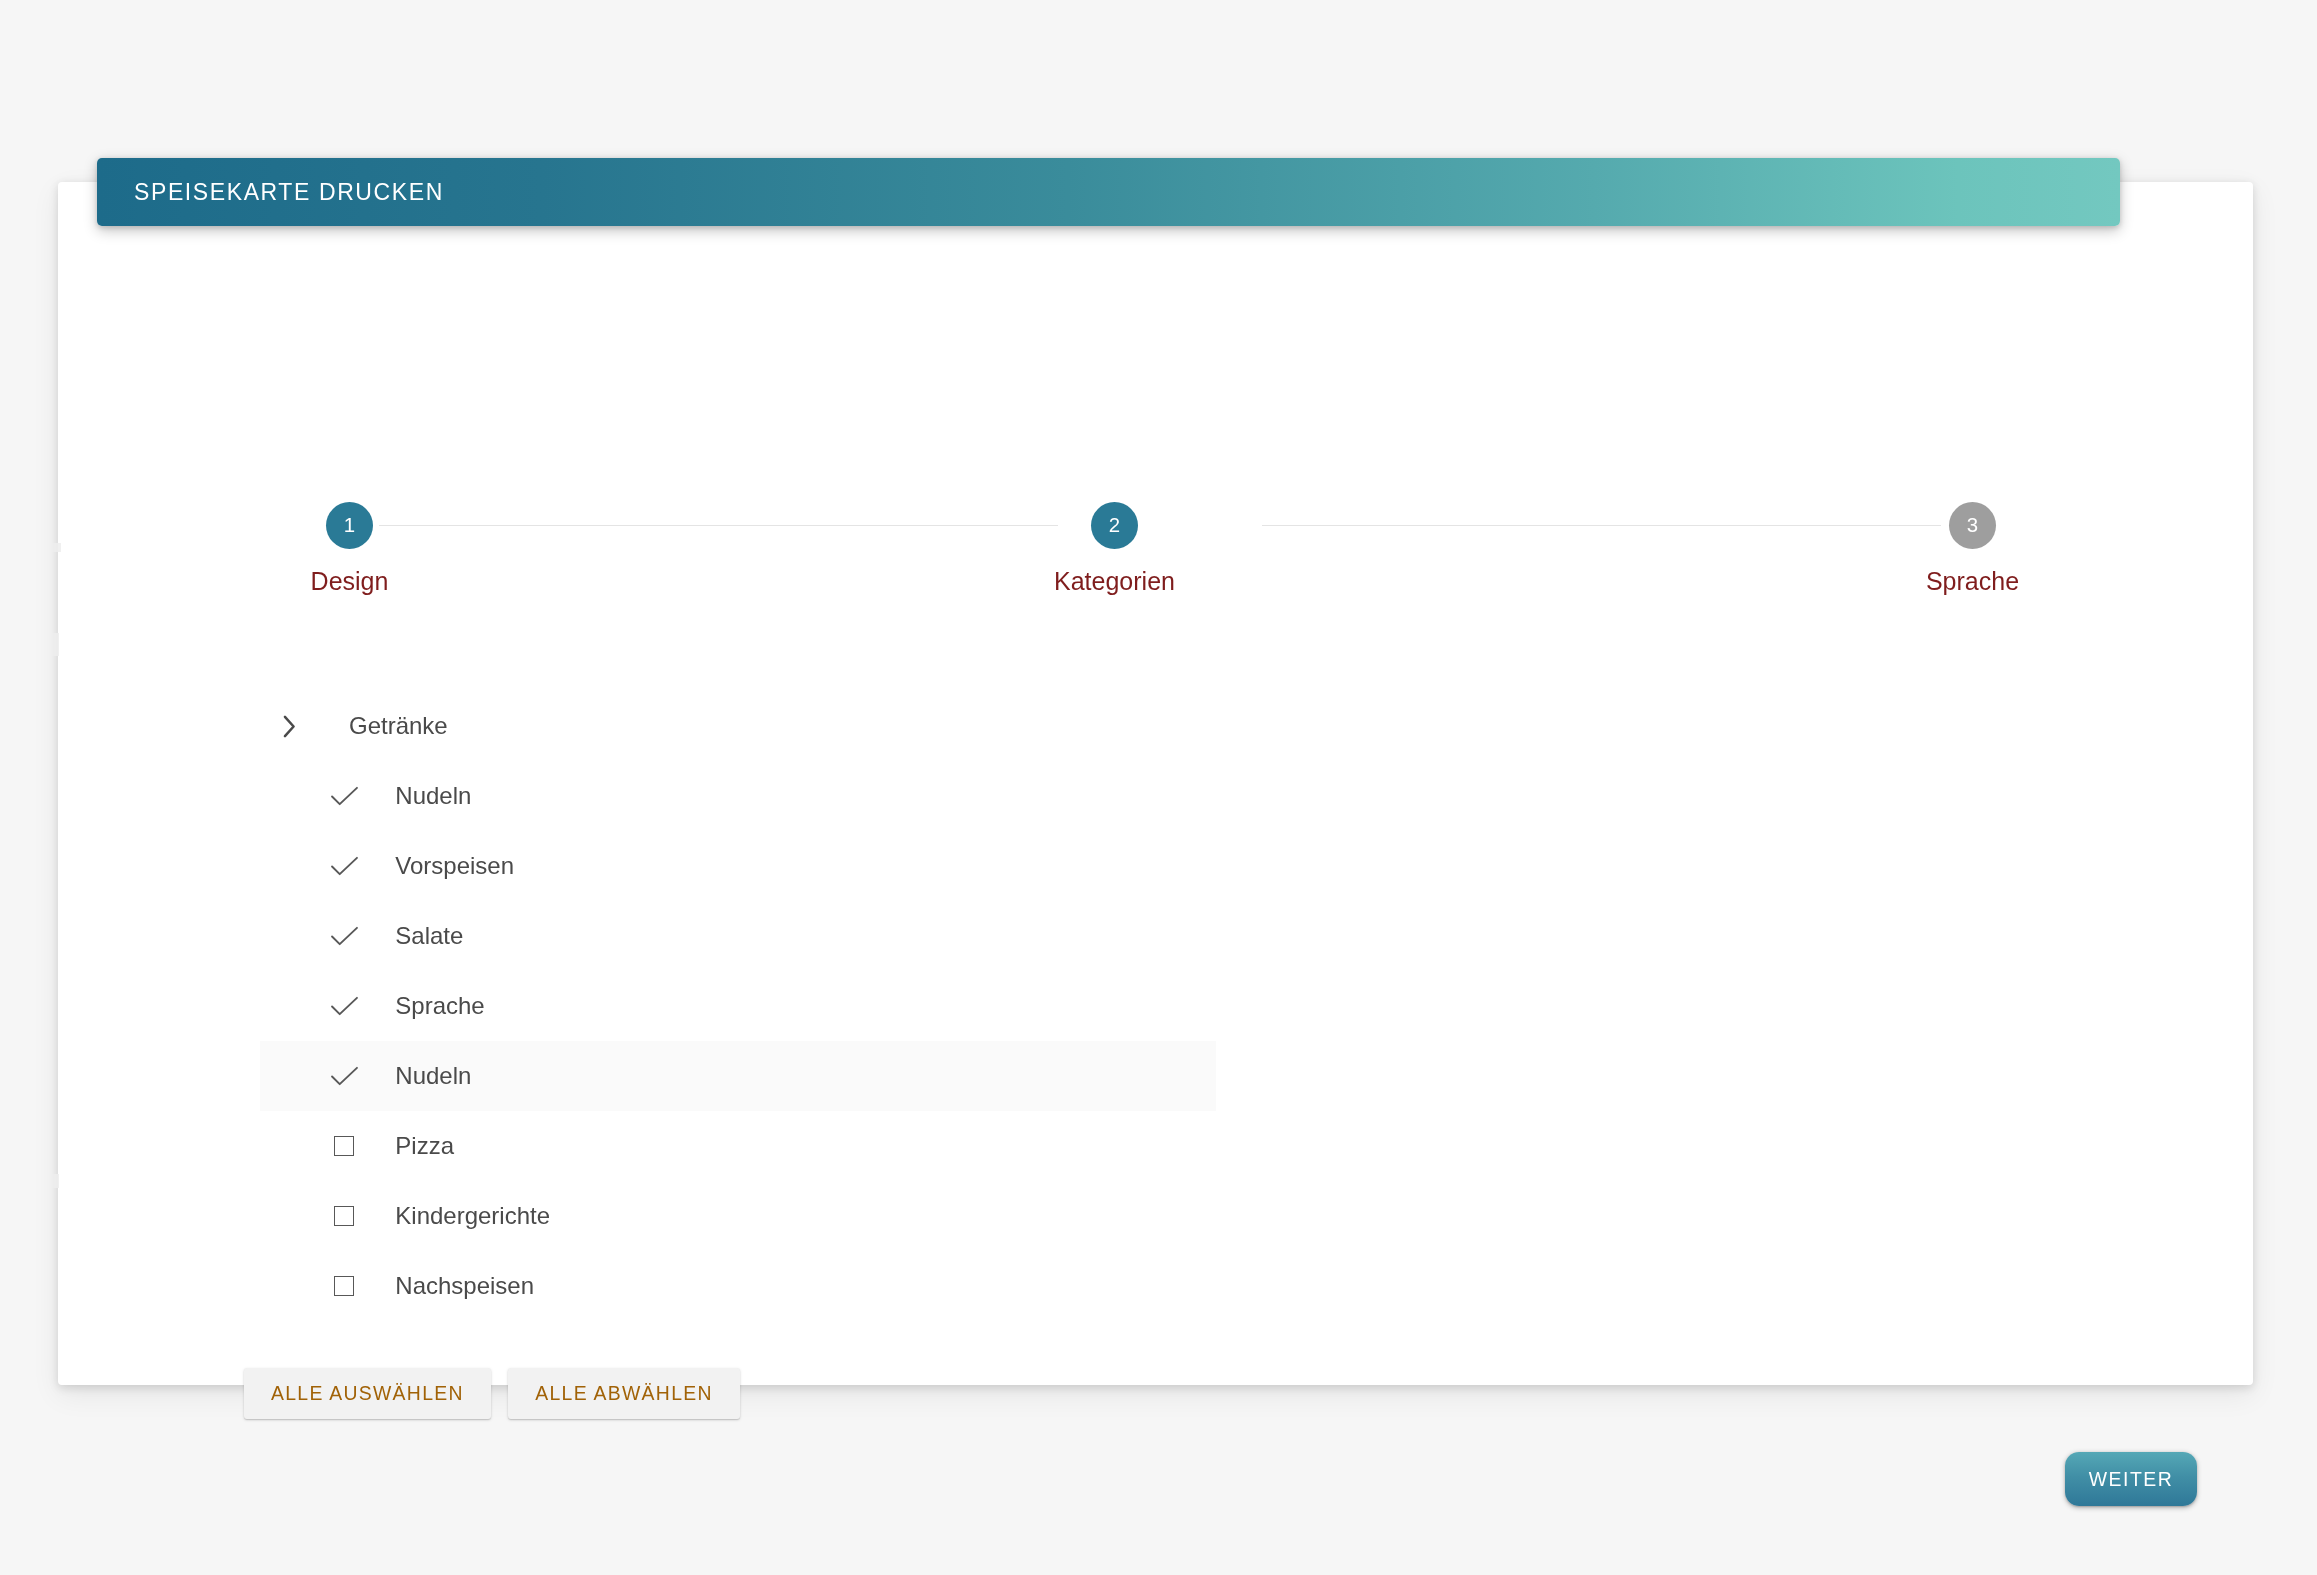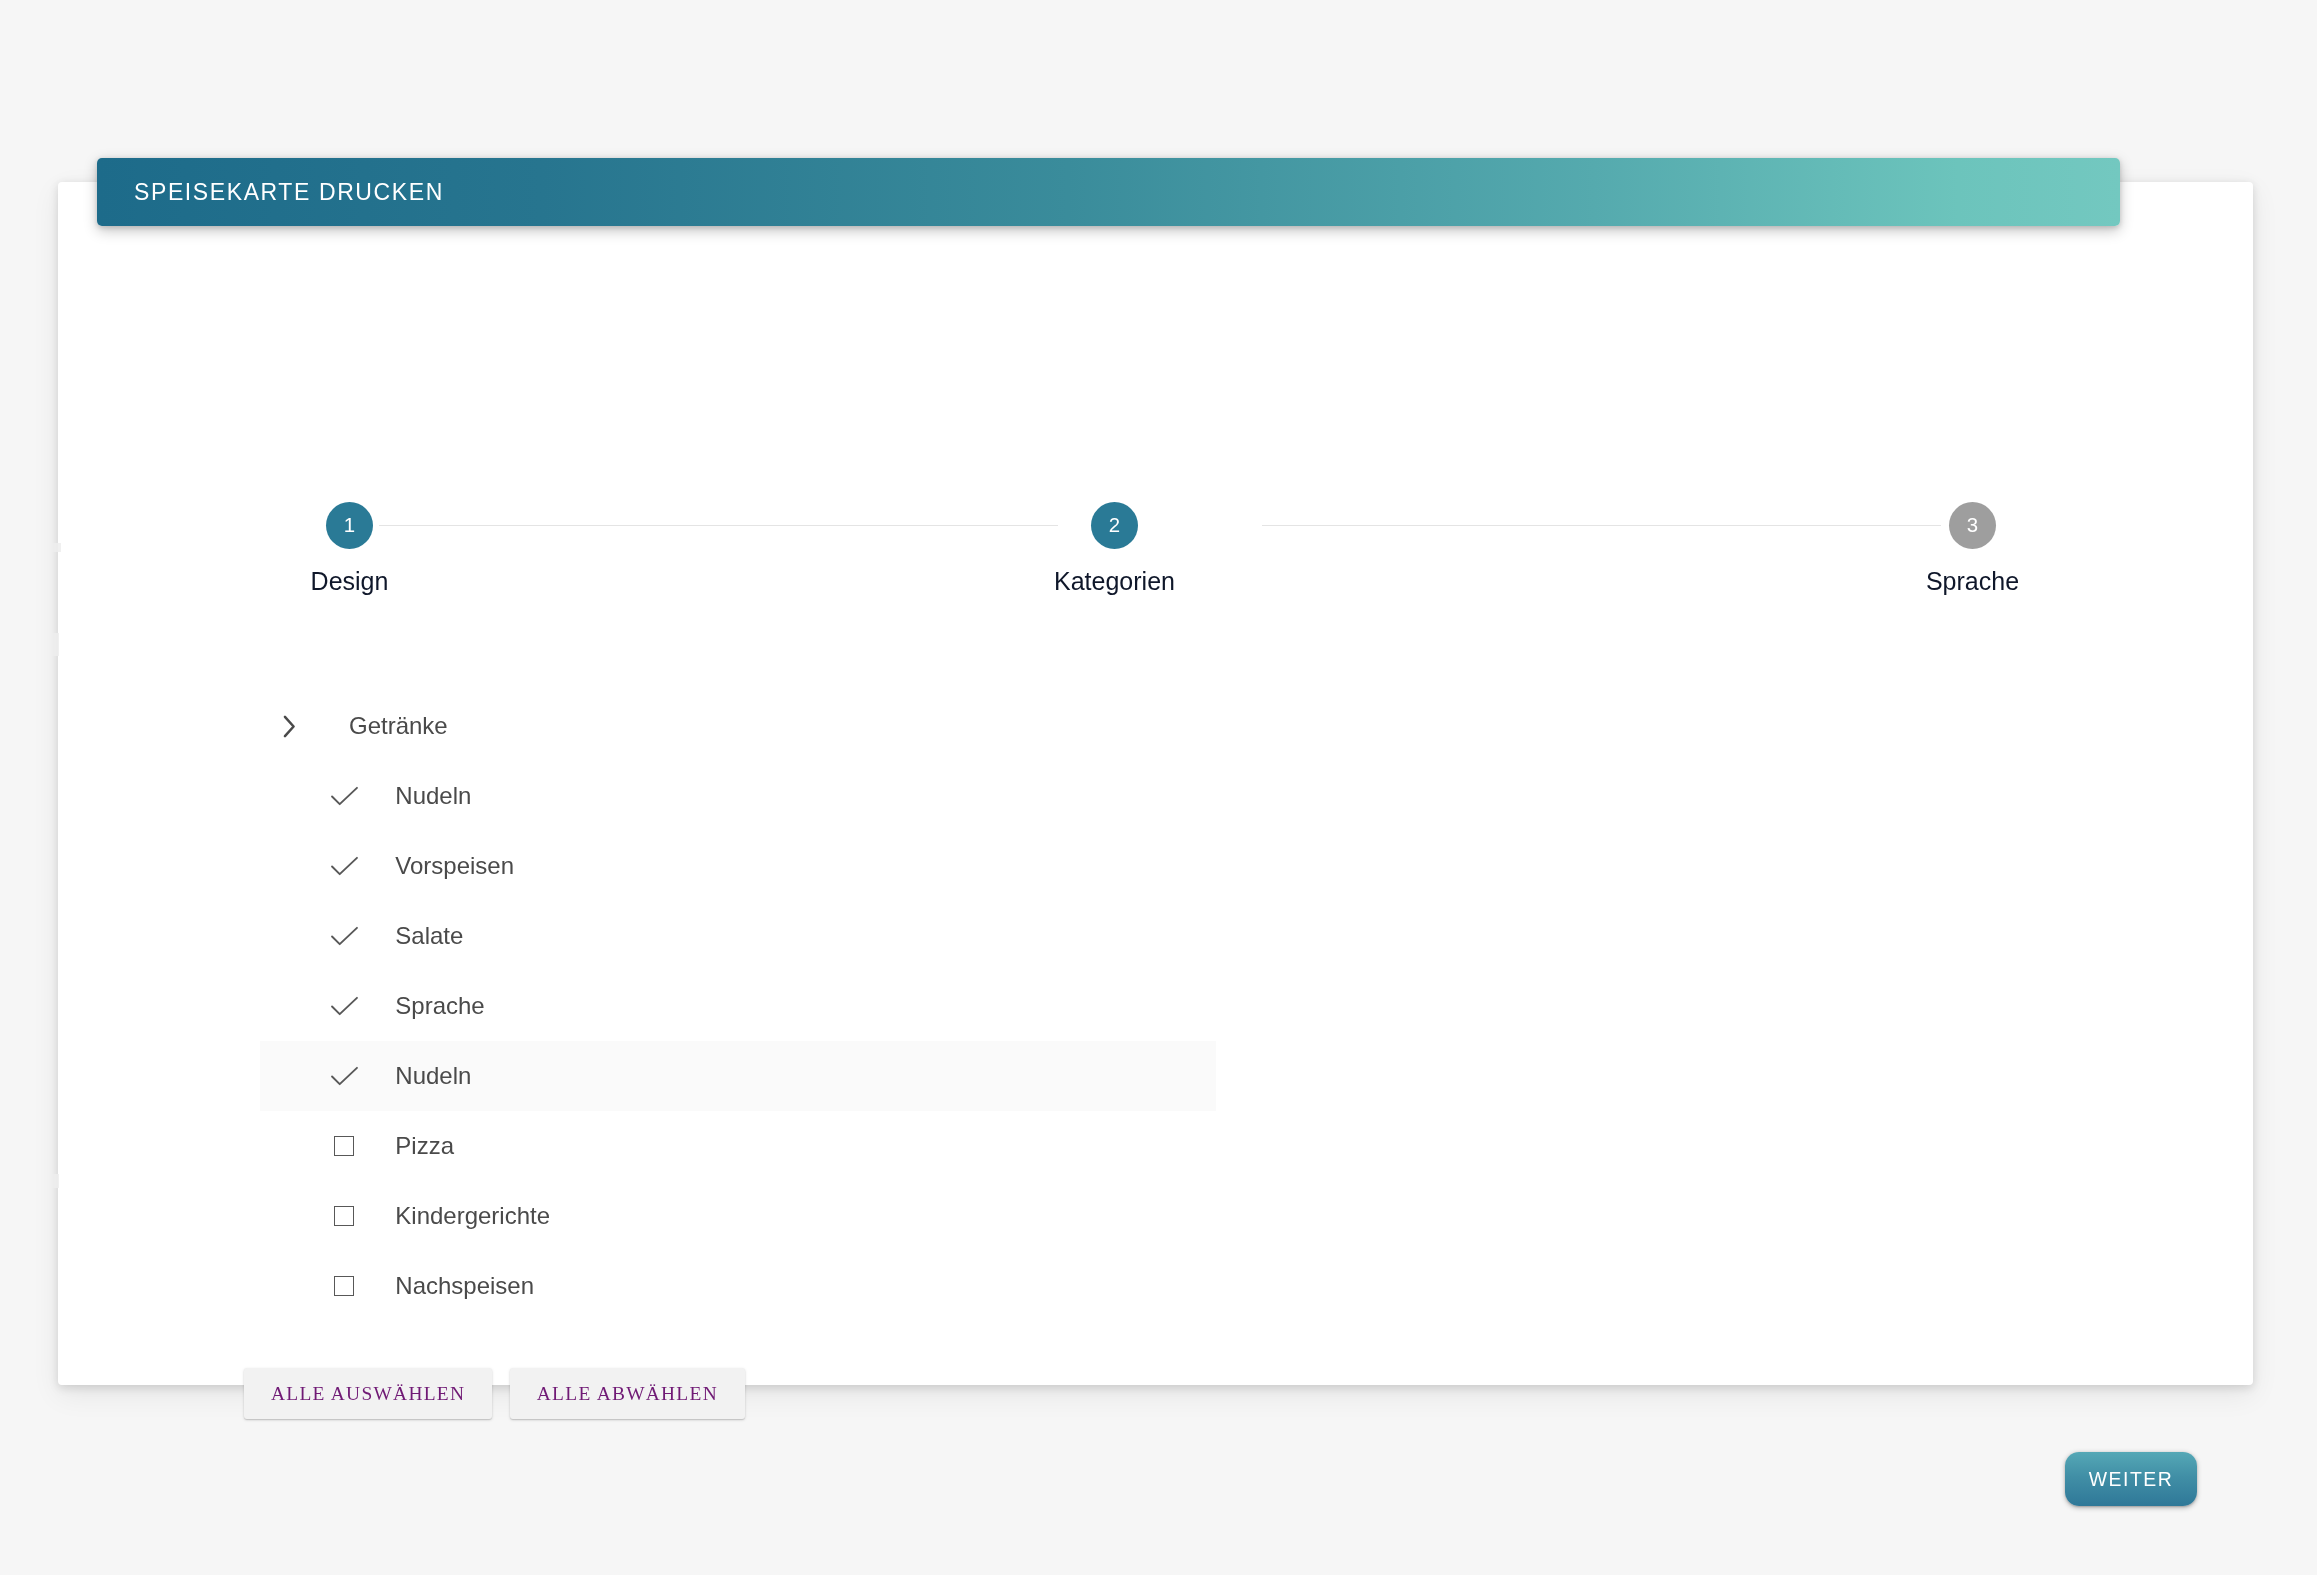--- a/index.html
+++ b/index.html
@@ -77,21 +77,21 @@
     color: #ffffff;
     font-size: 20.4px;
     font-weight: 400;
     line-height: 1;
   }
   .step-circle.active { background: #2a7a96; }
   .step-circle.inactive { background: #9e9e9e; }
   .step-label {
     margin-top: 18.4px;
     font-size: 25px;
-    color: #0f172a;
+    color: #7f1d1d;
     font-weight: 400;
     white-space: nowrap;
   }
   .step-connector {
     position: absolute;
     top: 23px;
     height: 1px;
     background: #e4e4e4;
   }
 
@@ -146,24 +146,24 @@
     top: 1186px;
     display: flex;
     gap: 17.5px;
   }
   .bulk-button {
     background: #f2f2f2;
     border: none;
     border-radius: 2.9px;
     height: 51px;
     padding: 0 27px;
-    font-family: Liberation Serif, serif;
+    font-family: Liberation Sans, sans-serif;
     font-size: 19.4px;
     letter-spacing: 1.3px;
-    color: #701a75;
+    color: #a16207;
     cursor: pointer;
     box-shadow: 0 1px 2.9px rgba(0,0,0,0.17), 0 1px 1px rgba(0,0,0,0.10);
     white-space: nowrap;
   }
 
   
   #next-button {
     position: absolute;
     left: 2007px;
     top: 1270px;

